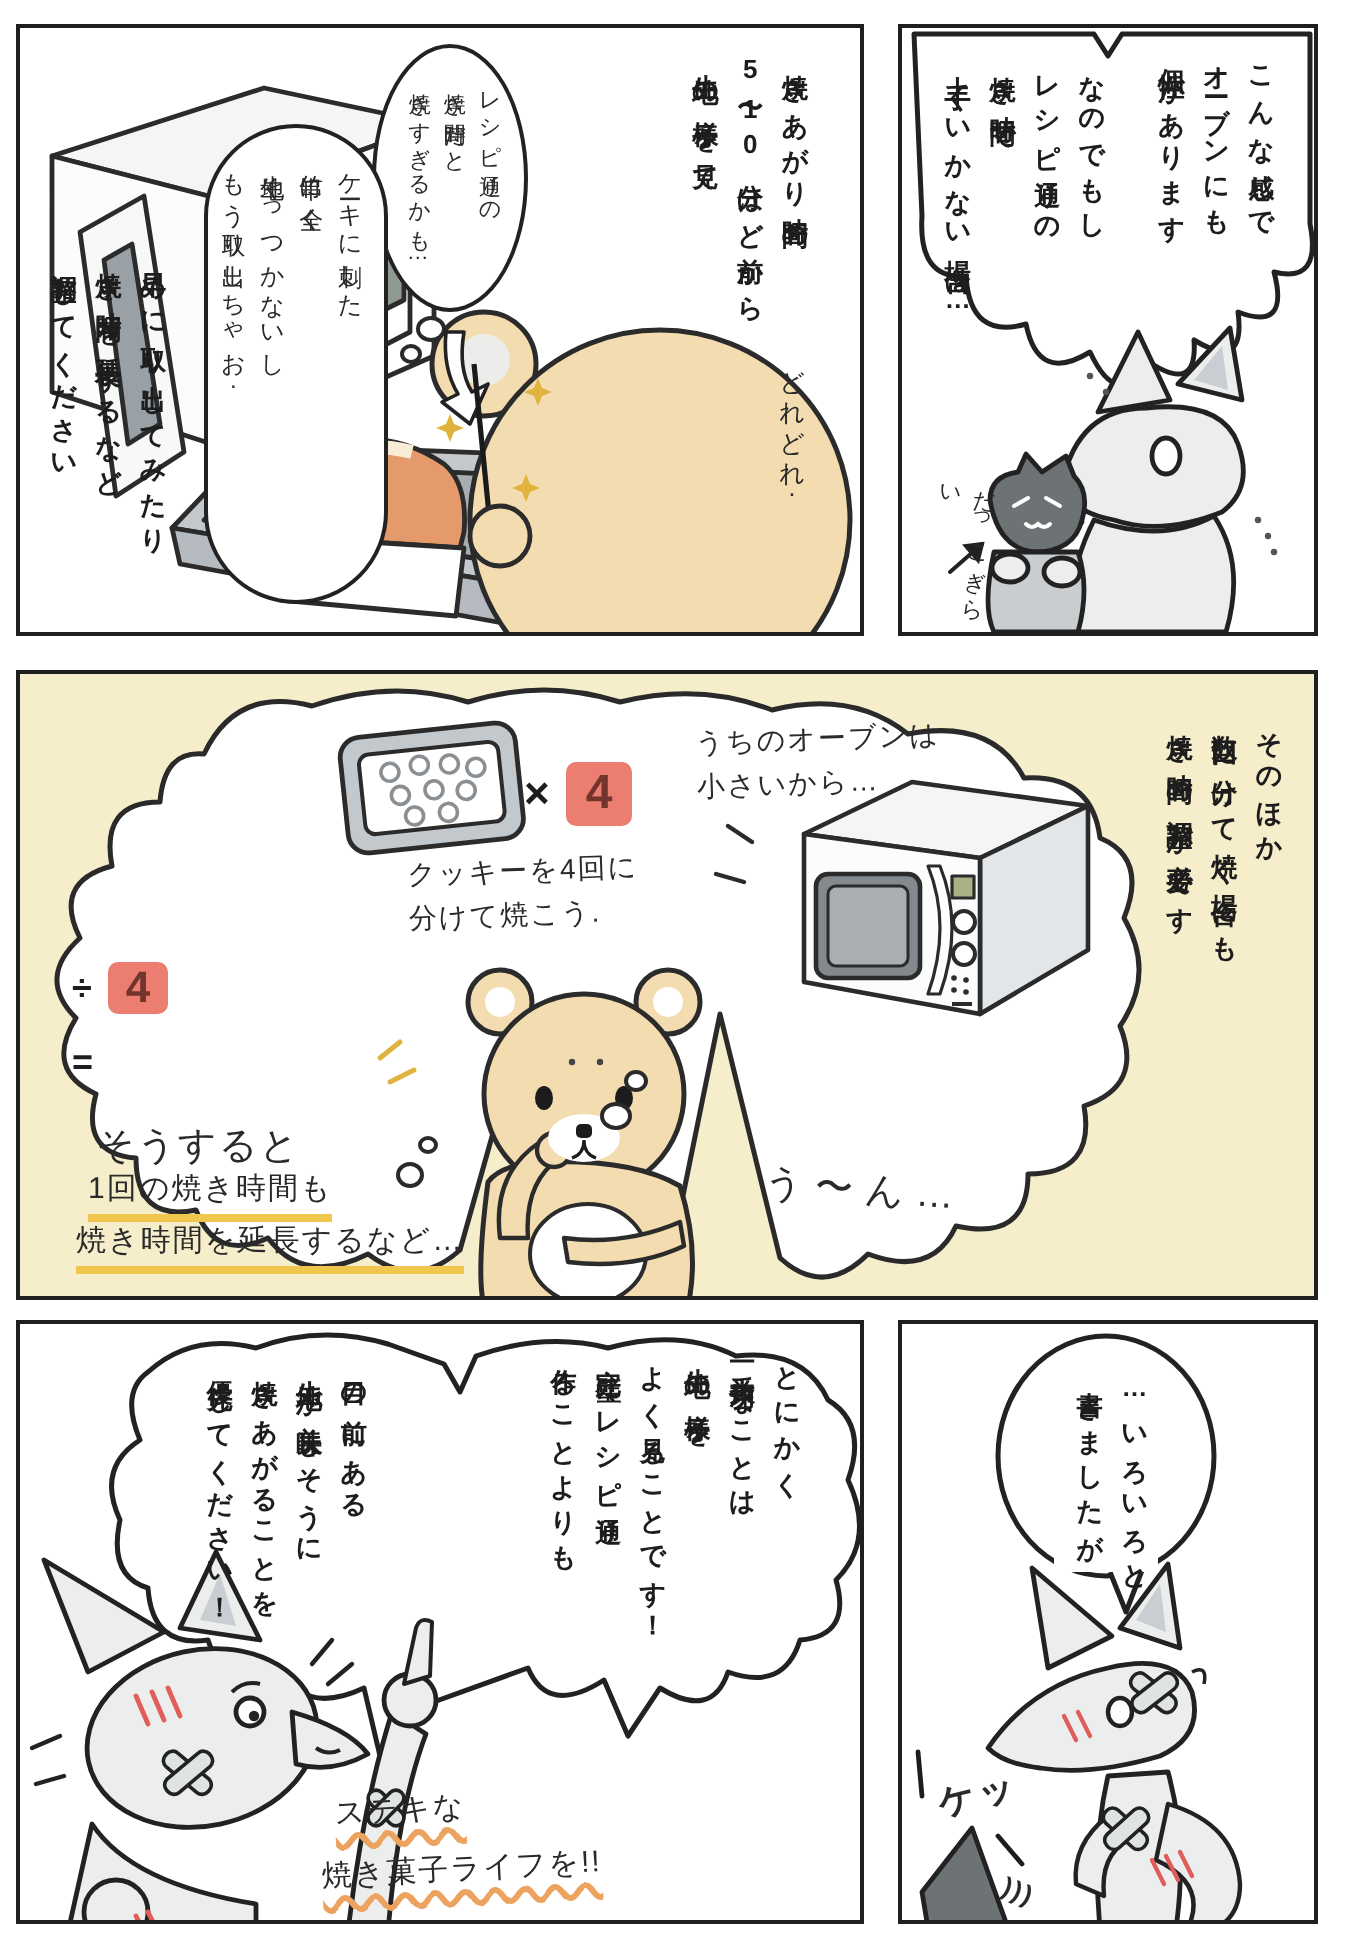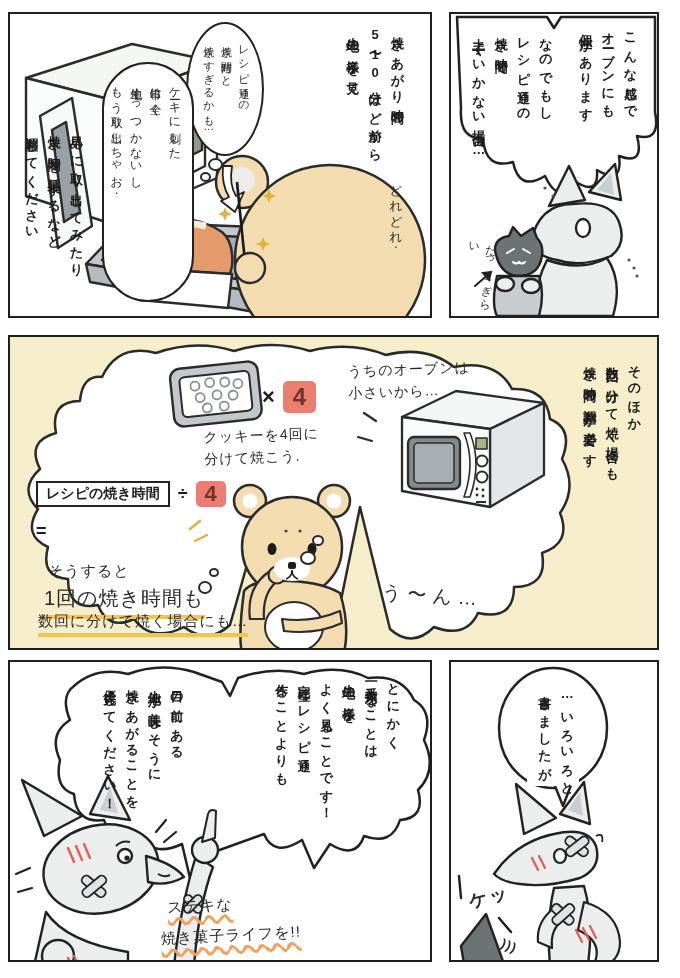--- a/index.html
+++ b/index.html
@@ -196,31 +196,30 @@
       <g fill="#2b2b2b">
         <circle cx="85" cy="106" r="1.4"></circle>
           <circle cx="91" cy="107" r="1.4"></circle>
         <circle cx="85" cy="112" r="1.4"></circle>
           <circle cx="91" cy="113" r="1.4"></circle>
         <rect x="84" y="118" width="10" height="2"></rect>
       </g>
     </svg>
 
     <div class="abs z2 frow" style="left:26px;top:144px;">
-      <span class="boxed">レシピの焼き時間</span>
       <span style="font-size:18px;">÷</span>
       <span class="redbox" style="font-size:22px;">4</span>
     </div>
     <div class="abs z2 frow" style="left:26px;top:184px;">
       <span style="font-size:18px;">=</span>
     </div>
 
-    <div class="abs hand z2" style="left:38px;top:222px;font-size:15px;">そうすると</div>
-    <div class="abs hand z2 ul-y" style="left:34px;top:246px;font-size:20px;">1回の焼き時間も</div>
-    <div class="abs hand z2 ul-y" style="left:28px;top:272px;font-size:15px;">数回に分けて焼く場合にも…</div>
+    <div class="abs hand z2" style="left:38px;top:222px;font-size:19px;">そうすると</div>
+    <div class="abs hand z2 ul-y" style="left:34px;top:246px;font-size:15px;">1回の焼き時間も</div>
+    <div class="abs hand z2 ul-y" style="left:28px;top:272px;font-size:15px;">焼き時間を延長するなど…</div>
 
     <svg class="z1" style="left:200px;top:132px;" width="165" height="185" viewBox="0 0 165 185">
       <g stroke="#2b2b2b" stroke-width="2.5" stroke-linejoin="round">
         <circle cx="40" cy="32" r="16" style="fill:var(--bear-fur,#f3ddb0)"></circle>
         <circle cx="124" cy="32" r="16" style="fill:var(--bear-fur,#f3ddb0)"></circle>
         <circle cx="40" cy="32" r="7.5" fill="#ffffff" stroke="none"></circle>
         <circle cx="124" cy="32" r="7.5" fill="#ffffff" stroke="none"></circle>
         <circle cx="82" cy="78" r="50" style="fill:var(--bear-fur,#f3ddb0)"></circle>
         <path d="M34,122 Q28,168 32,184 L134,184 Q140,156 130,124 Q106,110 58,112 Q40,114 34,122 Z" style="fill:var(--bear-fur,#f3ddb0)"></path>
         <ellipse cx="84" cy="158" rx="29" ry="25" fill="#ffffff" stroke-width="2"></ellipse>

